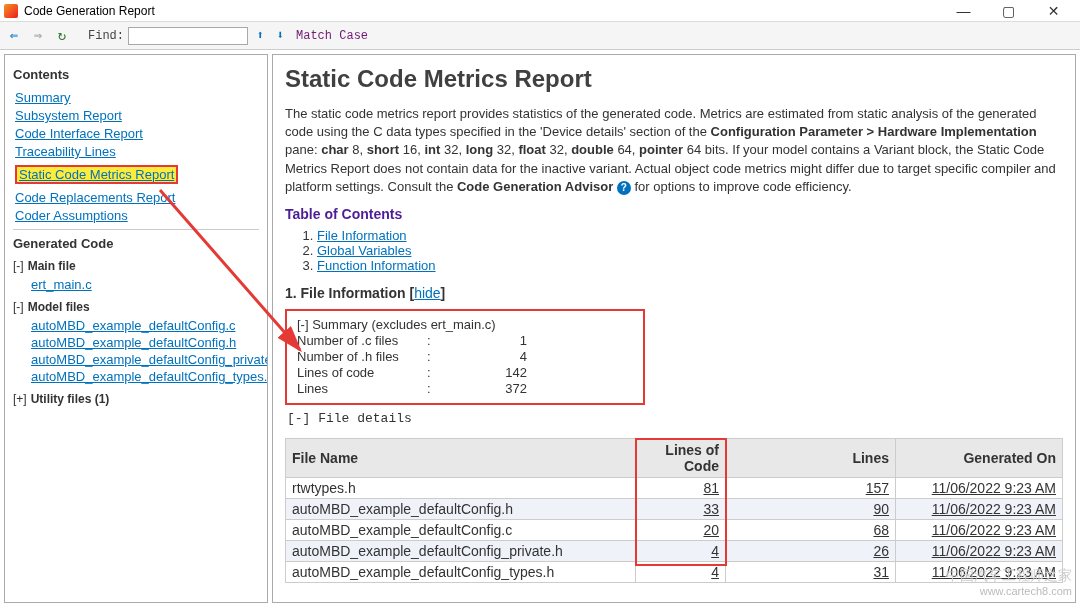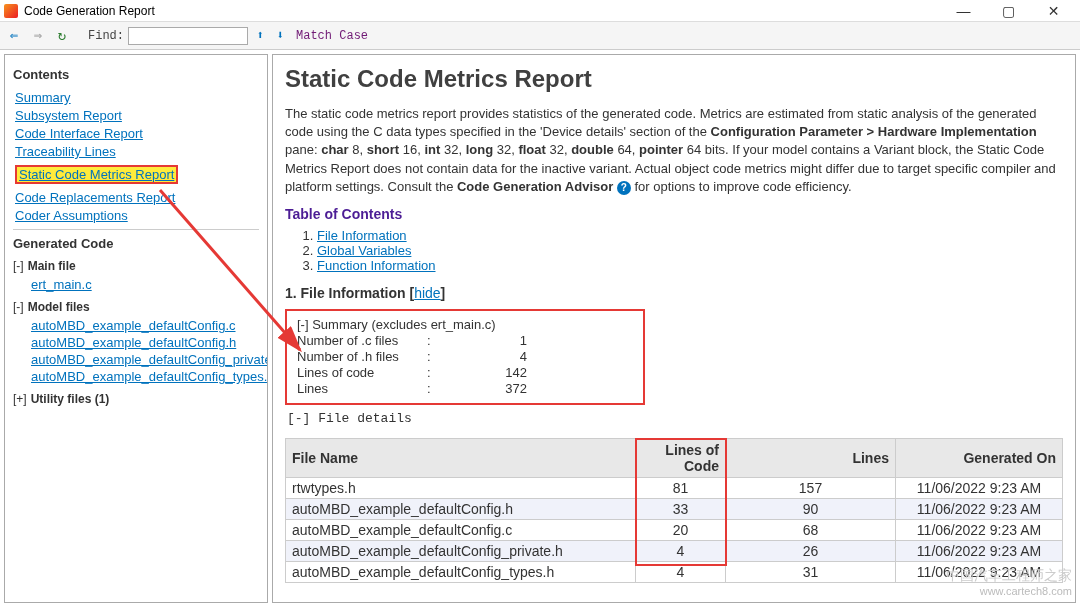--- a/index.html
+++ b/index.html
@@ -35,21 +35,21 @@
 .summary-box { border:2px solid #e53935; padding:6px 10px; font-size:13px; width:360px; margin-bottom:6px;}
 .summary-box .srow { display:flex; margin:1px 0;}
 .summary-box .slabel { width:130px;}
 .summary-box .scolon { width:50px;}
 .summary-box .sval { width:50px; text-align:right;}
 .file-details { font-size:13px; margin:4px 0 6px 2px;font-family:Liberation Mono, monospace;}
 .data-table { width:100%; border-collapse:collapse; font-size:14px; margin-top:12px;}
 .data-table th { background:#e8e8e8; border:1px solid #ccc; padding:3px 6px; text-align:left; font-weight:bold;}
 .data-table th.num { text-align:right;}
 .data-table td { border:1px solid #ccc; padding:2px 6px;}
-.data-table td.num { text-align:center;}
+.data-table td.num { text-align:right;text-decoration:underline;}
 .data-table tr:nth-child(even) td { background:#f0f2fa;}
 .loc-highlight { position:absolute; border:2px solid #e53935; pointer-events:none;}
 .help-icon { display:inline-block;width:14px;height:14px;background:#0072bd;color:#fff;border-radius:50%;font-size:10px;text-align:center;line-height:14px;font-weight:bold;}
 .arrow-svg { position:absolute; pointer-events:none; z-index:50;}
 .watermark { position:absolute; right:8px; bottom:10px; font-size:11px; color:#bbb; text-align:right; z-index:60; pointer-events:none;}
 .watermark .cn { font-size:14px; color:#ccc;}
 </style>
 </head>
 <body>
 

